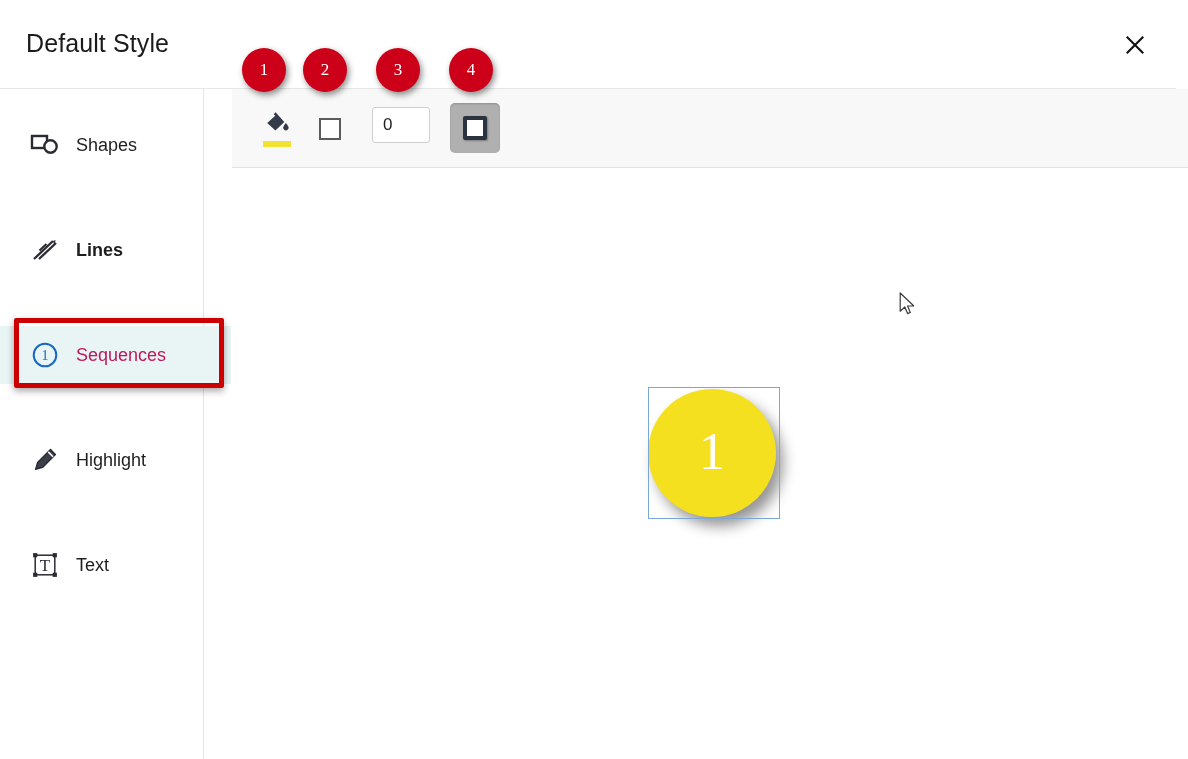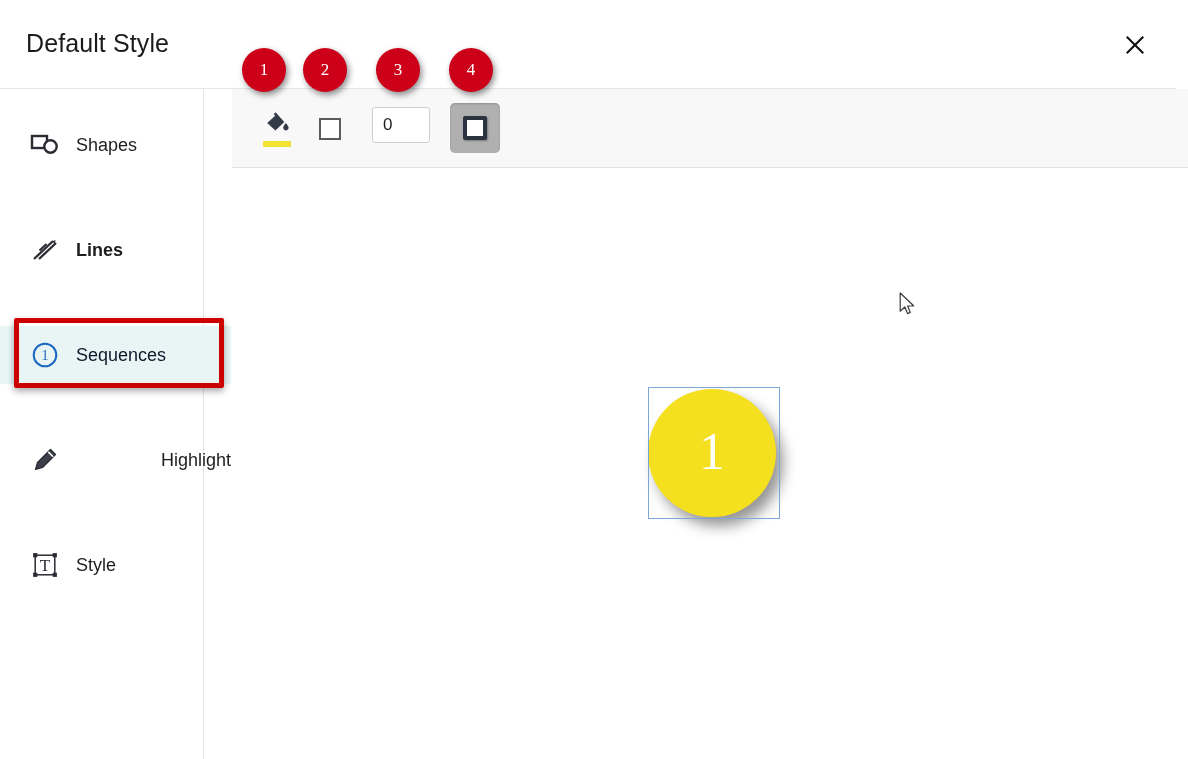--- a/index.html
+++ b/index.html
@@ -83,21 +83,21 @@
   }
   .side-item .side-label {
     font-size: 18px;
     color: #1e1e1e;
     margin-left: 12px;
     white-space: nowrap;
   }
   .side-item.active {
     background: #e9f4f5;
   }
-  .side-item.active .side-label { color: #0f172a; }
+  .side-item.active .side-label { color: #be185d; }
 
   
   .anno-box {
     position: absolute;
     border: 5px solid #cc0000;
     border-radius: 2px;
     pointer-events: none;
     box-shadow: 0 3px 7px rgba(0,0,0,0.35);
   }
 
@@ -293,42 +293,42 @@
     <div class="side-item active" style="top:237px;">
       <span class="side-icon">
         <svg width="28" height="28" viewBox="0 0 28 28" aria-hidden="true">
           <circle cx="14" cy="14" r="11.3" fill="none" stroke="#1967bf" stroke-width="2"></circle>
           <text x="14" y="19.3" font-family="Liberation Serif, serif" font-size="14" fill="#1967bf" text-anchor="middle">1</text>
         </svg>
       </span>
       <span class="side-label">Sequences</span>
     </div>
 
-    <div class="side-item" style="top:342px;justify-content:space-between;">
+    <div class="side-item" style="top:342px;">
       <span class="side-icon">
         <svg width="28" height="28" viewBox="0 0 28 28" aria-hidden="true">
           <path d="M19.5 3.6 L24.4 8.5 L11.5 21.4 L4.6 23.4 L6.6 16.5 Z" fill="#3a3f4a" stroke="#2b2b33" stroke-width="1.4" stroke-linejoin="round"></path>
           <path d="M17.2 5.9 L22.1 10.8" stroke="#ffffff" stroke-width="1.6" fill="none"></path>
         </svg>
       </span>
       <span class="side-label">Highlight</span>
     </div>
 
     <div class="side-item" style="top:447px;">
       <span class="side-icon">
         <svg width="28" height="28" viewBox="0 0 28 28" aria-hidden="true">
           <rect x="4.2" y="4.2" width="19.6" height="19.6" fill="none" stroke="#2b2b33" stroke-width="1.5"></rect>
           <rect x="2.1" y="2.1" width="4.2" height="4.2" fill="#2b2b33"></rect>
           <rect x="21.7" y="2.1" width="4.2" height="4.2" fill="#2b2b33"></rect>
           <rect x="2.1" y="21.7" width="4.2" height="4.2" fill="#2b2b33"></rect>
           <rect x="21.7" y="21.7" width="4.2" height="4.2" fill="#2b2b33"></rect>
           <text x="14" y="20.4" font-family="Liberation Serif, serif" font-size="17" fill="#2b2b33" text-anchor="middle">T</text>
         </svg>
       </span>
-      <span class="side-label">Style</span>
+      <span class="side-label">Text</span>
     </div>
   </div>
 
   <div class="anno-box" style="left:14px; top:318px; width:210px; height:70px;"></div>
 
   <div class="toolbar">
 
     <div class="tool tool-fill">
       <span>
         <svg width="28" height="24" viewBox="0 0 28 24" aria-hidden="true">

